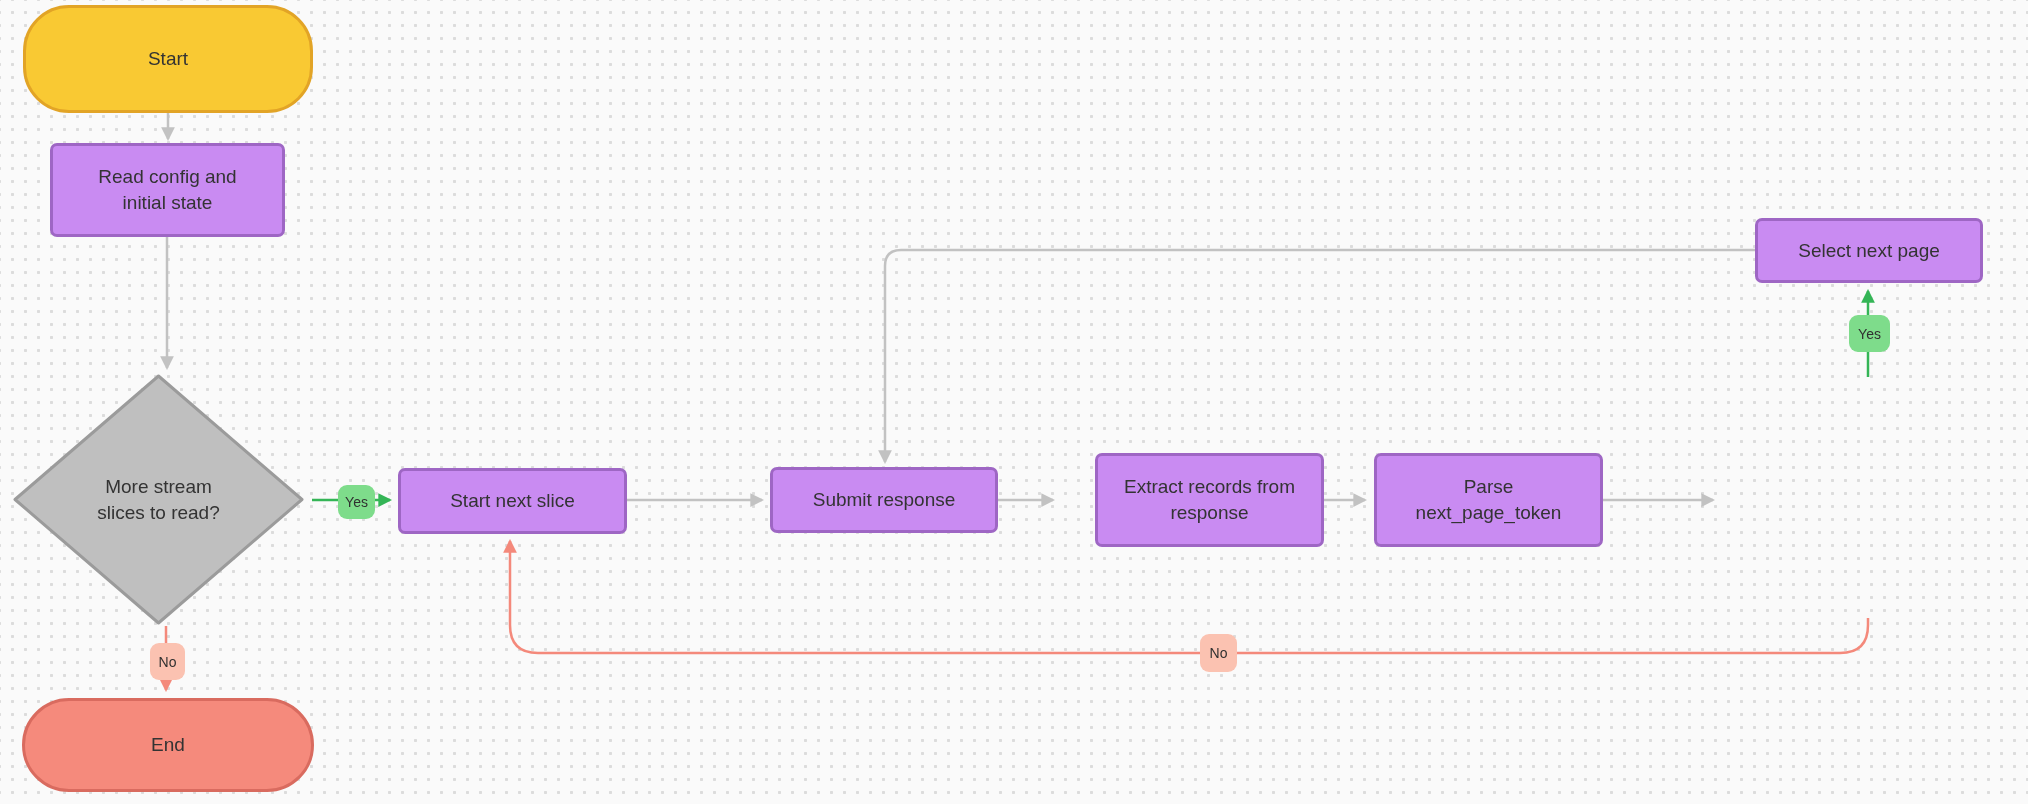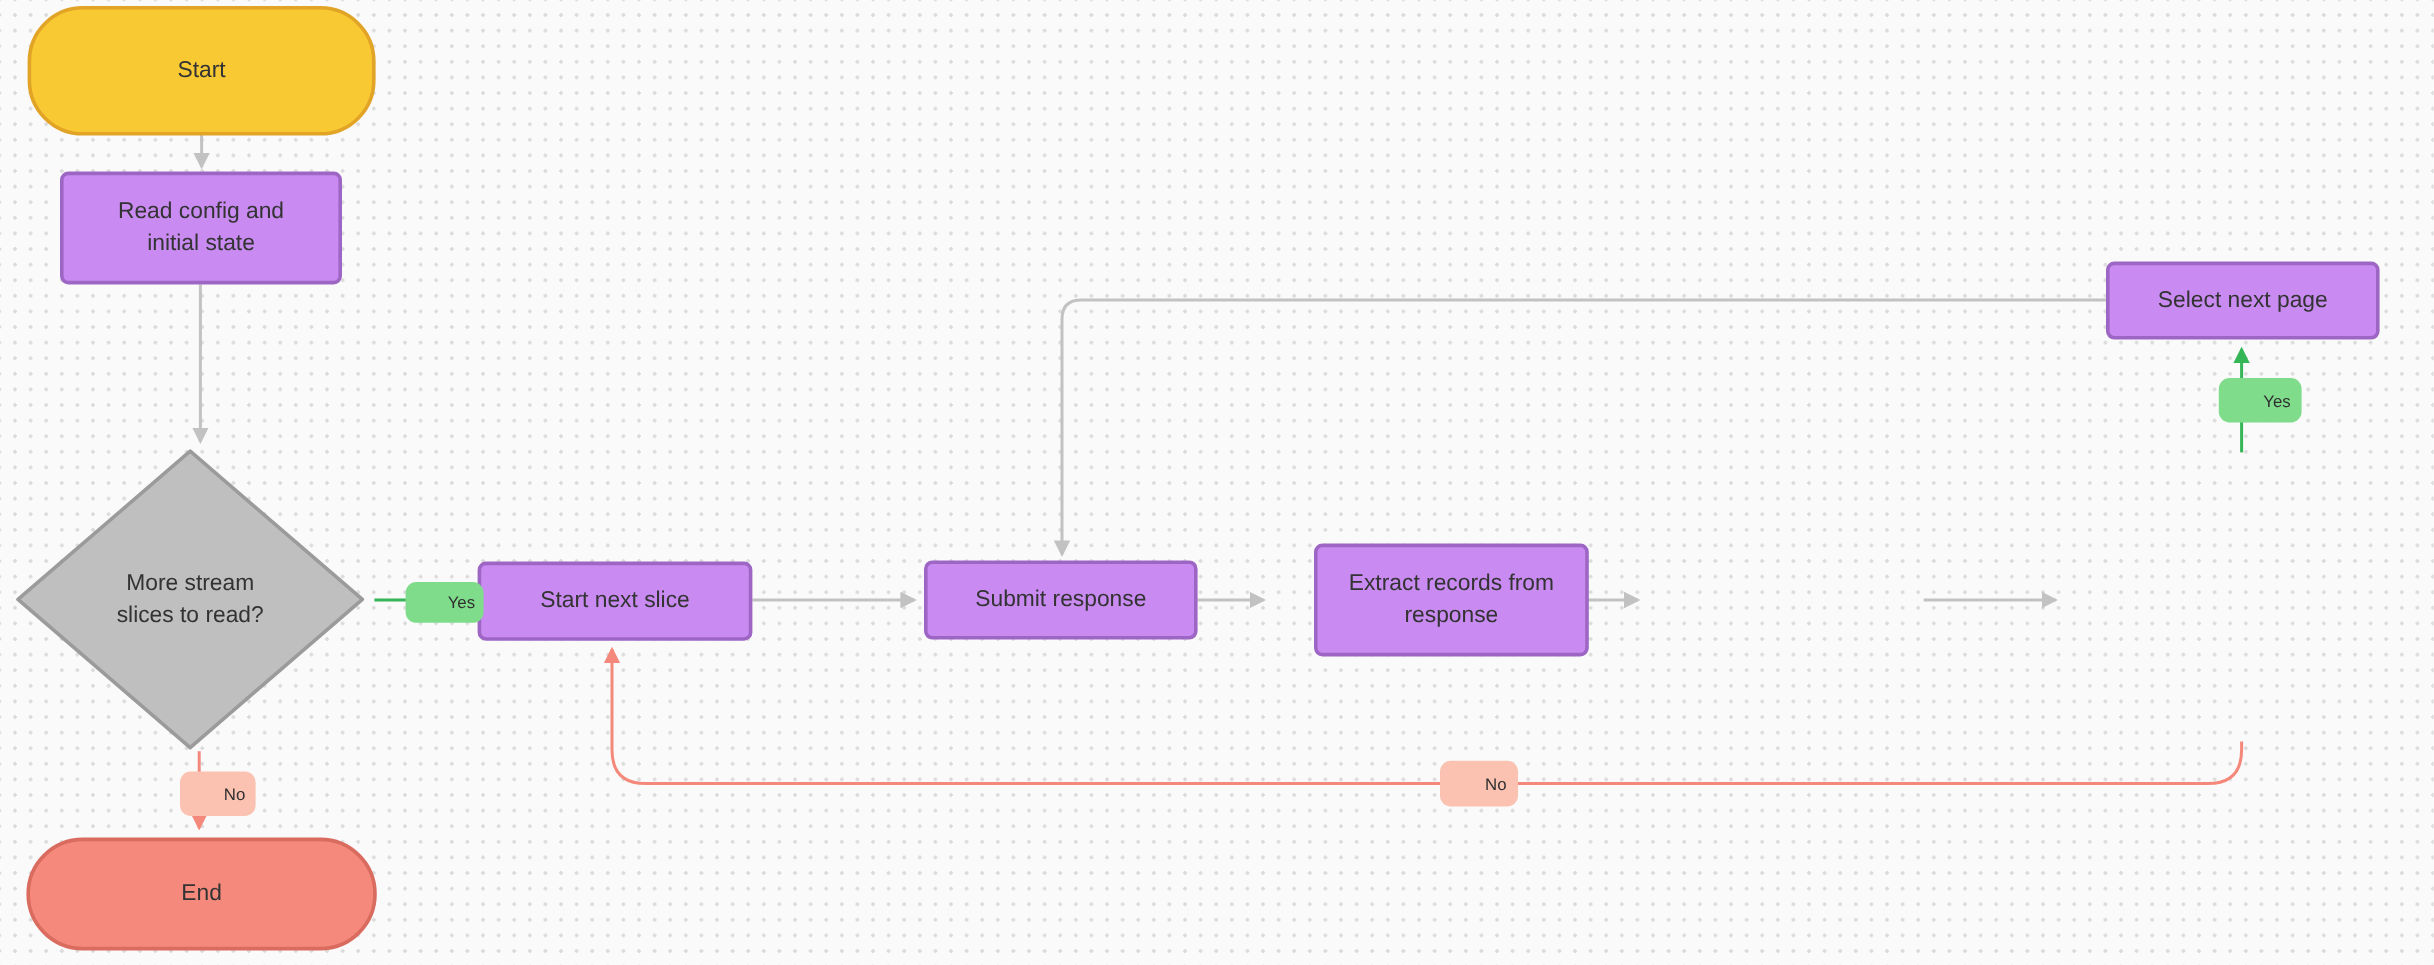--- a/index.html
+++ b/index.html
@@ -50,21 +50,20 @@
   .diamond .diamond-label {
     position: absolute; inset: 0;
     display: flex; align-items: center; justify-content: center;
     text-align: center; white-space: pre-line;
   }
   .badge {
     position: absolute;
     display: flex; align-items: center; justify-content: center;
     font-size: 14px; font-weight: 500; color: #303030;
     border-radius: 9px;
-    padding-left: 28px;
   }
   .badge-green { background: #7edc8b; }
   .badge-pink  { background: #fbc2b1; }
 
   
   #n-start          { left: 23px;   top: 5px;   width: 290px; height: 108px; }
   #n-read-config    { left: 50px;   top: 143px; width: 235px; height: 94px; }
   #n-more-slices    { left: 12px;   top: 373px; width: 293px; height: 253px; }
   #n-select-slice   { left: 398px;  top: 468px; width: 229px; height: 66px; }
   #n-submit-request { left: 770px;  top: 467px; width: 228px; height: 66px; }
@@ -134,20 +133,24 @@
   </div>
 
   <div class="node rect-purple" id="n-submit-request">
     <span>Submit response</span>
   </div>
 
   <div class="node rect-purple" id="n-extract">
     <span>Extract records from response</span>
   </div>
 
+  <div class="node rect-purple" id="n-parse">
+    <span>Parse
+next_page_token</span>
+  </div>
 
 
   <div class="node stadium-red" id="n-end">
     <span>End</span>
   </div>
 
   <div class="node rect-purple" id="n-select-page">
     <span>Select next page</span>
   </div>
 

